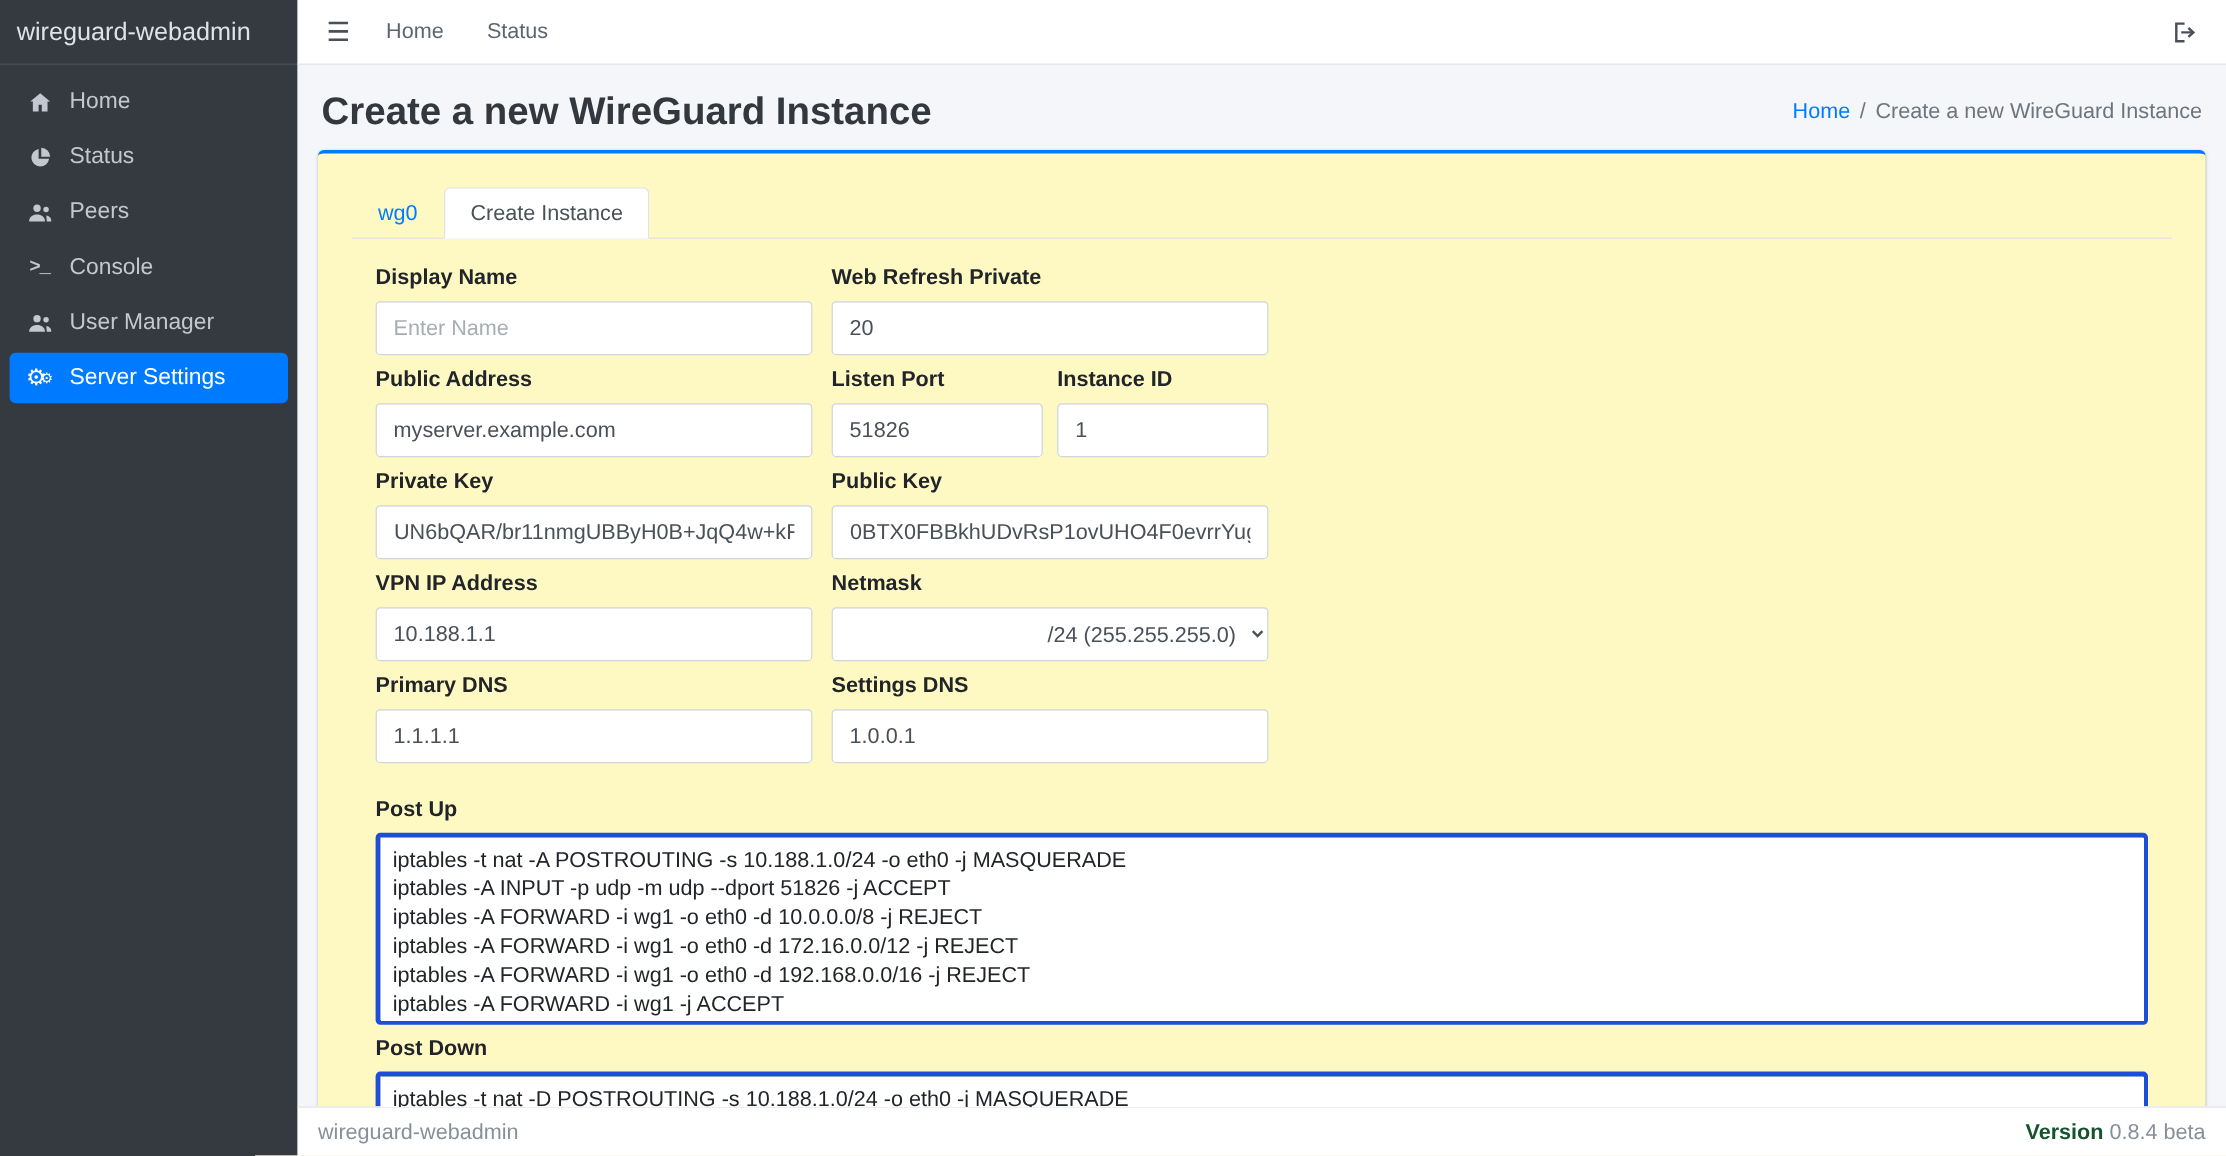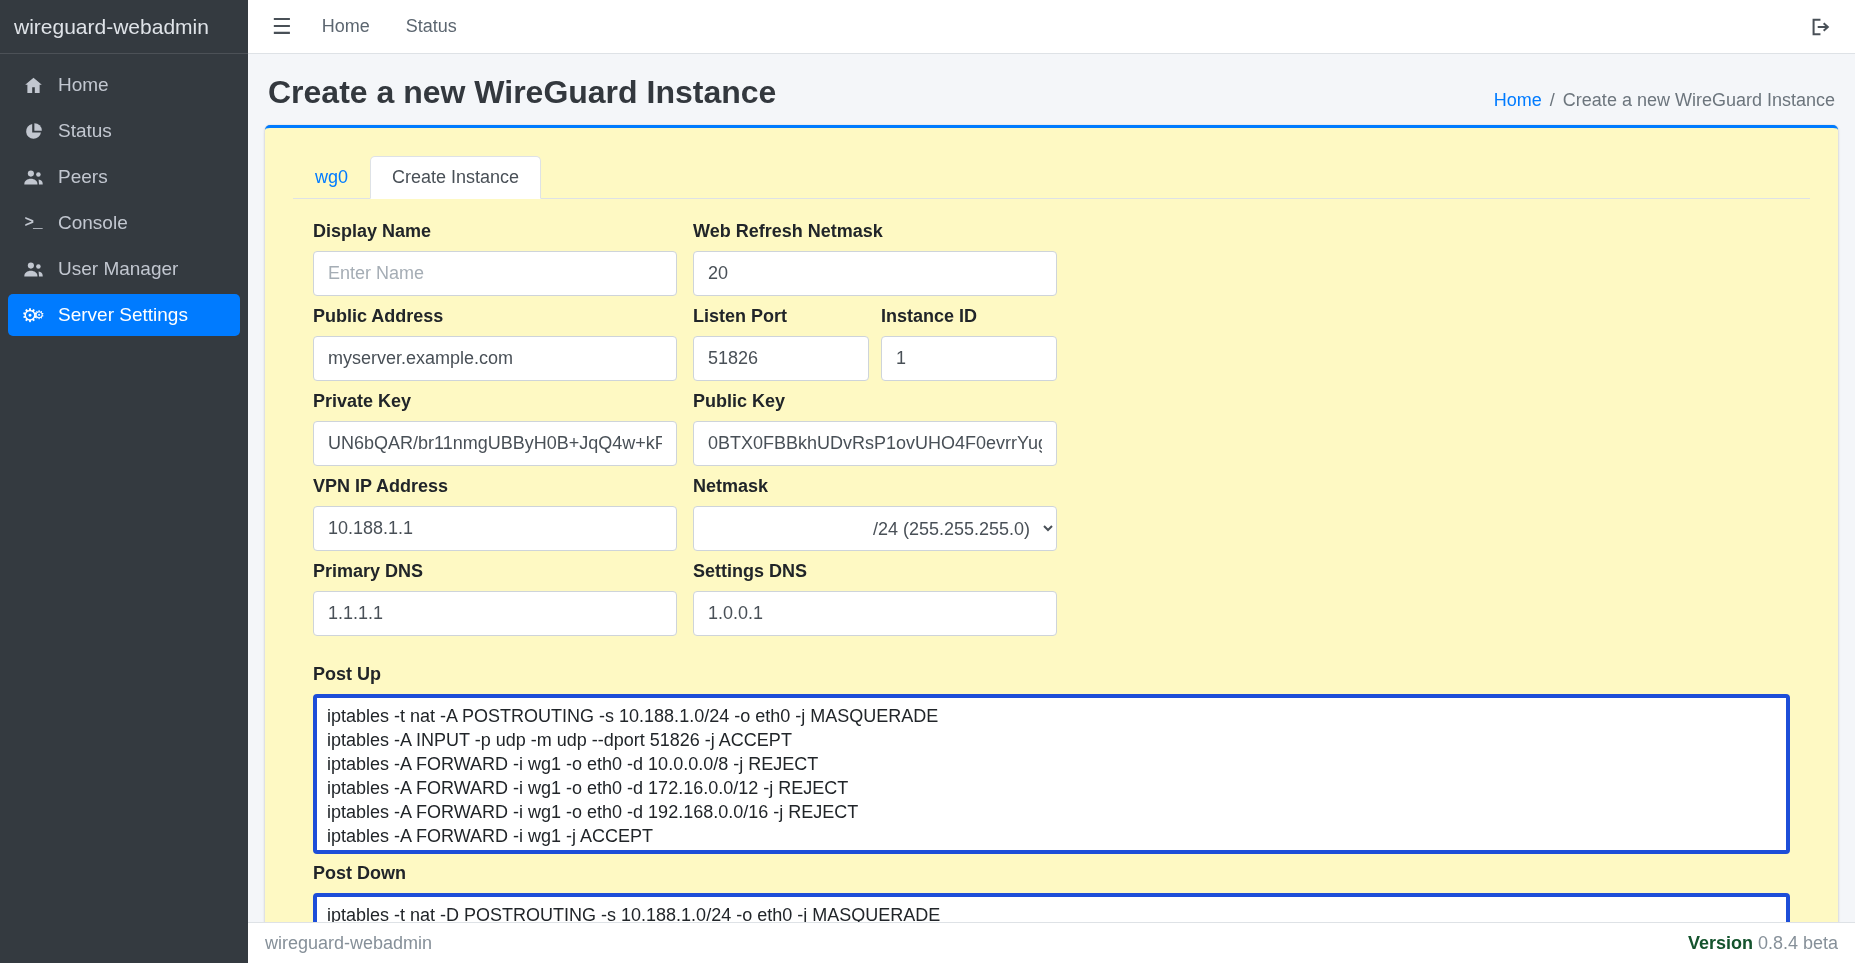--- a/index.html
+++ b/index.html
@@ -59,21 +59,21 @@
   }
   .logout-btn {
     margin-left: auto; background: none; border: none; color: #495057; cursor: pointer;
     display: flex; align-items: center;
   }
   .logout-btn svg { width: 22px; height: 22px; stroke: currentColor; fill: none; stroke-width: 2.2; }
 
   
   .content { flex: 1; background: #f4f6f9; padding: 0 17px; overflow: hidden; }
   .content-header {
-    display: flex; align-items: flex-end; justify-content: space-between;
+    display: flex; align-items: center; justify-content: space-between;
     padding: 20px 3px 14px 3px;
   }
   .page-title { font-size: 32px; font-weight: 600; color: #33383e; }
   .breadcrumb { font-size: 18px; color: #6c757d; display: flex; gap: 8px; align-items: center; }
   .breadcrumb a { color: #007bff; text-decoration: none; cursor: pointer; }
 
   .card {
     background: #fef9c3; border-top: 3px solid #007bff; border-radius: 5px;
     box-shadow: 0 0 1px rgba(0,0,0,.125), 0 1px 3px rgba(0,0,0,.2);
     padding: 28px;
@@ -237,21 +237,21 @@
         <div class="form-area">
 
           <div class="left-block">
 
             <div class="form-row">
               <div class="field">
                 <label class="f-label">Display Name</label>
                 <input class="f-input" placeholder="Enter Name" style="">
               </div>
               <div class="field">
-                <label class="f-label">Web Refresh Netmask</label>
+                <label class="f-label">Web Refresh Private</label>
                 <input class="f-input" value="20" style="">
               </div>
             </div>
 
             <div class="form-row">
               <div class="field">
                 <label class="f-label">Public Address</label>
                 <input class="f-input" value="myserver.example.com" style="">
               </div>
               <div class="field">

